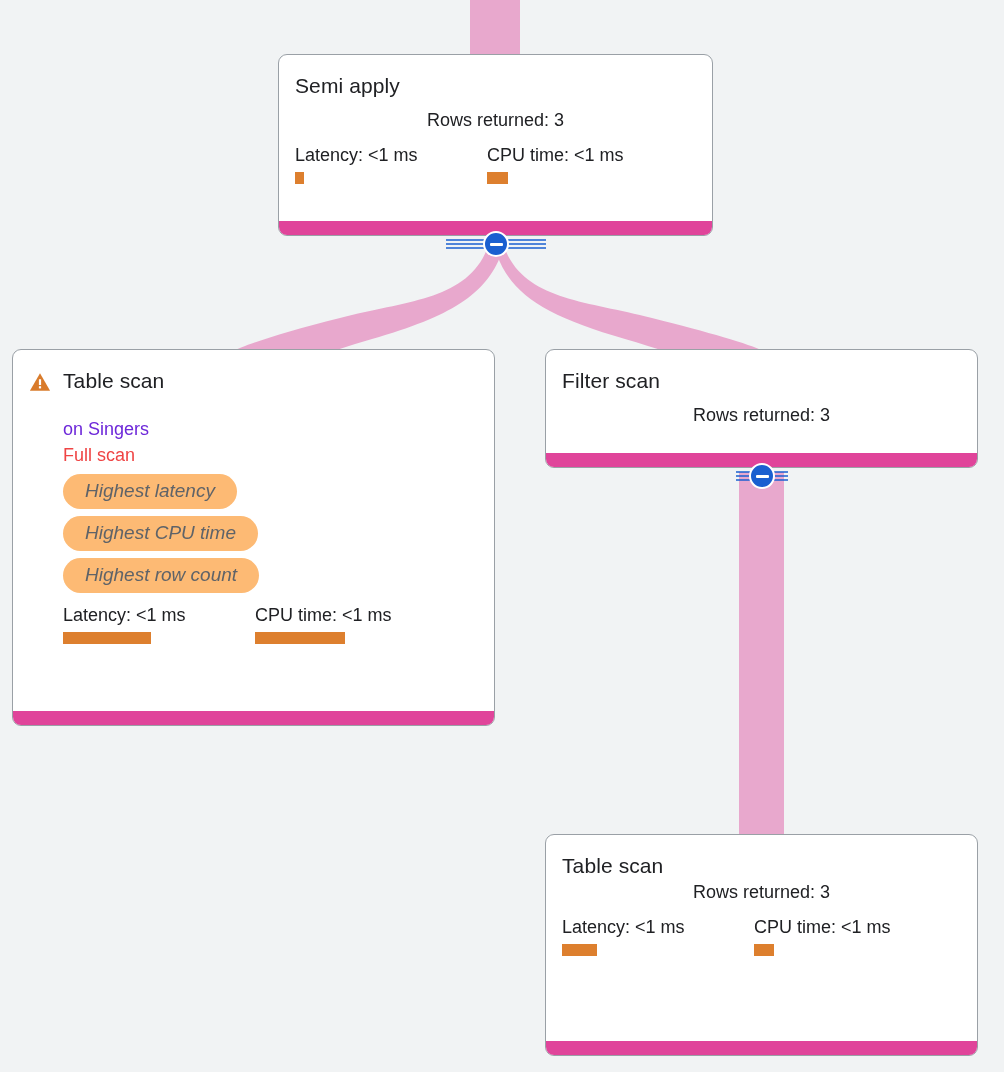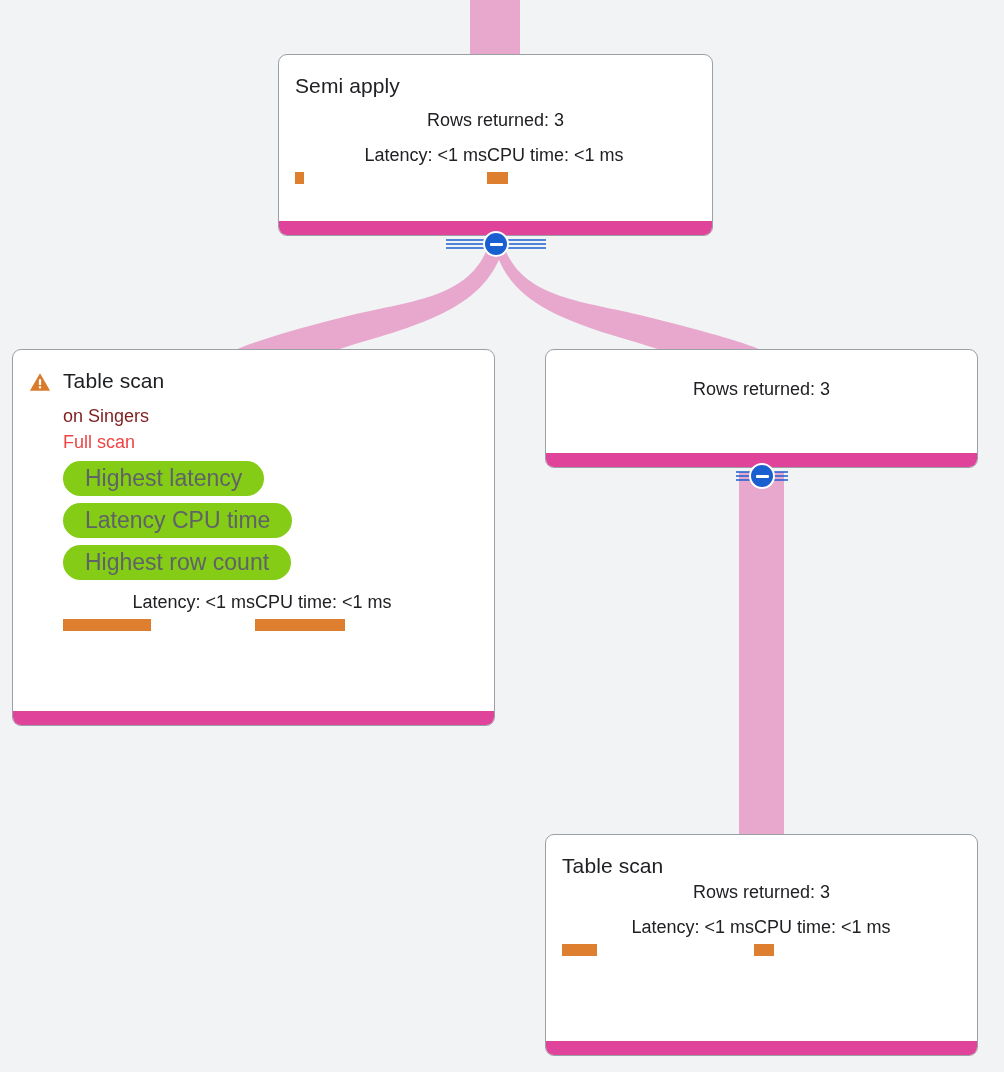--- a/index.html
+++ b/index.html
@@ -66,61 +66,61 @@
   }
   .node-title {
     font-size: 21px;
     font-weight: 500;
     color: #202124;
     line-height: 26px;
     letter-spacing: 0.1px;
   }
   .node-sub {
     font-size: 18px;
-    color: #7f1d1d;
+    color: #6d28d9;
     line-height: 26px;
-    margin-top: 9px;
+    margin-top: 22px;
   }
   .node-sub.muted {
     color: #ef4444;
     margin-top: 0;
   }
   .node-indent {
     padding-left: 2px;
   }
   .chips {
     margin-top: 6px;
     display: flex;
     flex-direction: column;
     align-items: flex-start;
     gap: 7px;
   }
   .chip {
-    background: #84cc16;
+    background: #fdba74;
     color: #5f6368;
-    font-size: 23px;
+    font-size: 19px;
     line-height: 20px;
     border-radius: 18px;
     padding: 7px 22px 8px 22px;
+    font-style: italic;
   }
   .rows-line {
     font-size: 18px;
     color: #202124;
     line-height: 26px;
     margin-top: 8px;
     text-align: center;
   }
   .metrics {
     margin-top: 11px;
     display: flex;
   }
   .metric {
     display: flex;
     flex-direction: column;
-    text-align: right;
   }
   .metric-label {
     font-size: 18px;
     color: #202124;
     line-height: 22px;
     white-space: nowrap;
   }
   .metric-bar {
     height: 12px;
     background: #dd7f2e;
@@ -229,40 +229,43 @@
           <rect x="10.8" y="9" width="2.4" height="6.3" fill="#ffffff"></rect>
           <rect x="10.8" y="16.6" width="2.4" height="2.4" fill="#ffffff"></rect>
         </svg>
         <div class="node-title">Table scan</div>
       </div>
       <div class="node-indent" style="padding-left:34px;">
         <div class="node-sub">on Singers</div>
         <div class="node-sub muted">Full scan</div>
         <div class="chips">
           <div class="chip">Highest latency</div>
-          <div class="chip">Latency CPU time</div>
+          <div class="chip">Highest CPU time</div>
           <div class="chip">Highest row count</div>
         </div>
         <div class="metrics">
           <div class="metric" style="width:192px;">
             <div class="metric-label">Latency: &lt;1 ms</div>
             <div class="metric-bar" style="width:88px;"></div>
           </div>
           <div class="metric">
             <div class="metric-label">CPU time: &lt;1 ms</div>
             <div class="metric-bar" style="width:90px;"></div>
           </div>
         </div>
       </div>
     </div>
     <div class="node-footer"></div>
   </div>
 
   <div class="node" style="left:545px; top:349px; width:433px; height:119px;">
     <div class="node-body">
+      <div class="node-title-row">
+        <div class="node-title">Filter scan</div>
+      </div>
       <div class="rows-line">Rows returned: 3</div>
     </div>
     <div class="node-footer"></div>
   </div>
 
   <div class="toggle" style="left:712px; top:463px;">
     <svg class="rails" viewBox="0 0 100 26" width="100" height="26">
       <line x1="24" y1="9" x2="76" y2="9" stroke="#1a5fd0" stroke-width="1.6"></line>
       <line x1="24" y1="13" x2="76" y2="13" stroke="#1a5fd0" stroke-width="1.6"></line>
       <line x1="24" y1="17" x2="76" y2="17" stroke="#1a5fd0" stroke-width="1.6"></line>

